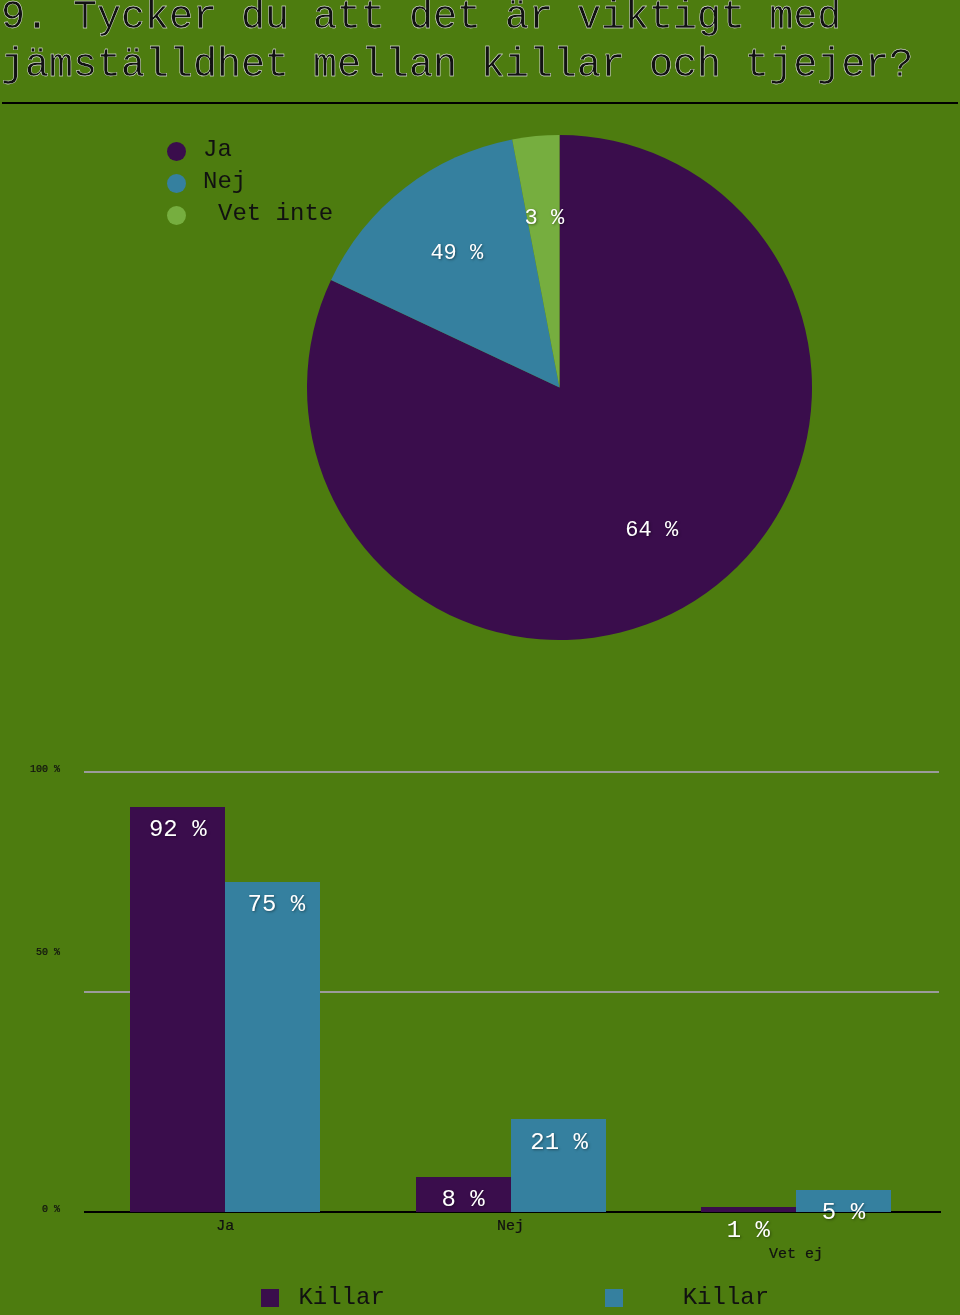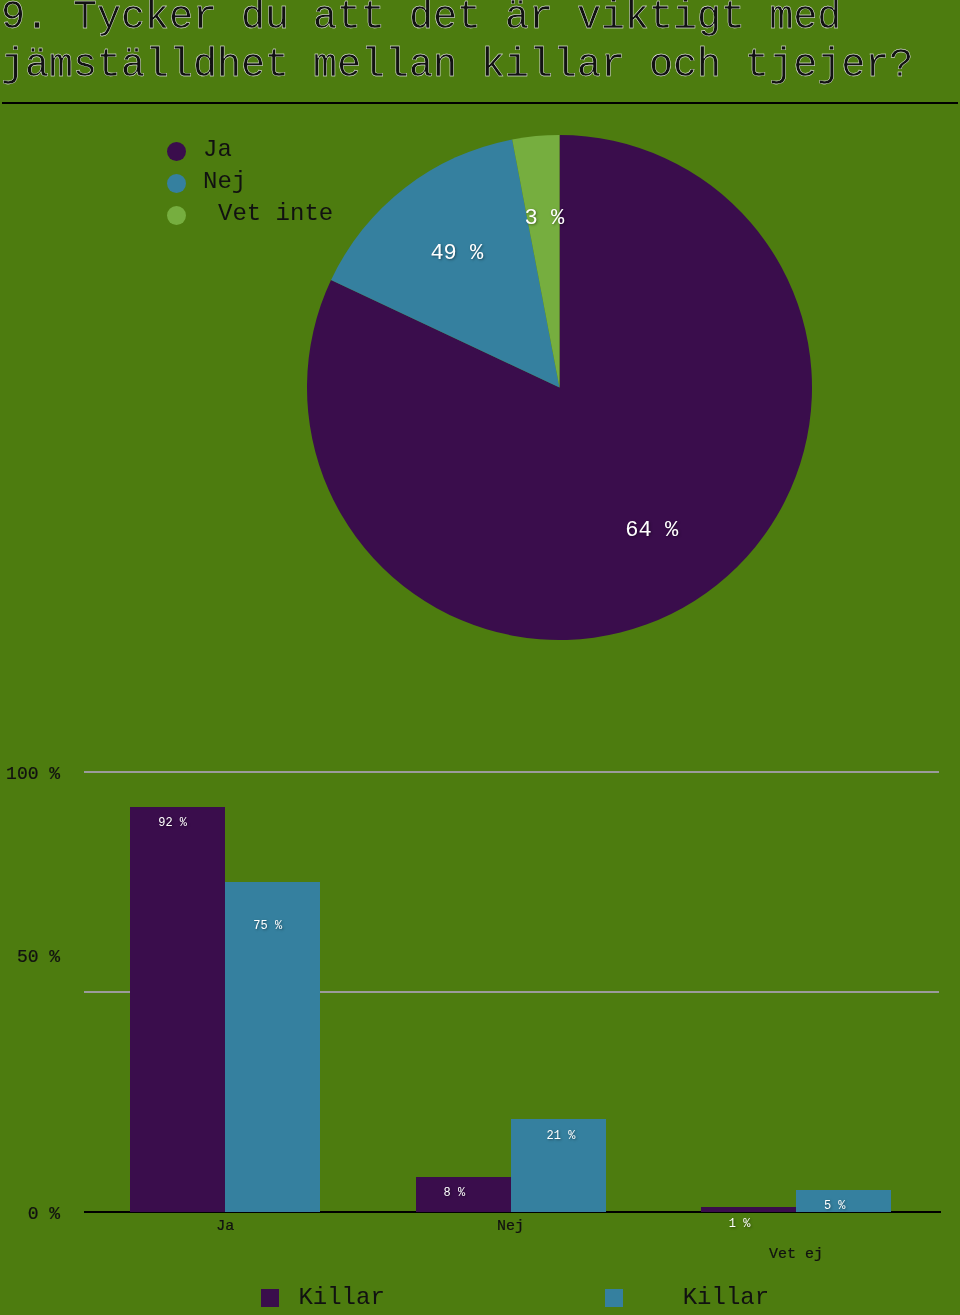--- a/index.html
+++ b/index.html
@@ -6,25 +6,25 @@
   #page{transform:translateZ(0);will-change:transform;position:relative;width:960px;height:1315px;background:#4d7c0f;overflow:hidden;
         font-family:Liberation Mono, monospace;-webkit-font-smoothing:antialiased;}
   #title{position:absolute;left:1px;top:-6.5px;width:952px;font-size:40px;line-height:48px;color:#121212;-webkit-text-stroke:0.4px #ffffff;}
   #divider{position:absolute;left:2px;top:101.8px;width:955.5px;height:2px;background:#000;}
   .pielabel{position:absolute;color:#fff;font-size:22px;line-height:normal;white-space:pre;
             text-shadow:1px 1px 2.5px rgba(0,0,0,.42);}
   .legdot{position:absolute;border-radius:50%;}
   .legtext{position:absolute;font-size:24px;line-height:normal;white-space:pre;color:#111;}
   .gridline{position:absolute;background:#9b9b9b;}
   .axisline{position:absolute;background:#000;}
-    .ylab{position:absolute;font-size:18px;-webkit-text-stroke:0.22px #111;line-height:normal;white-space:pre;color:#111;text-align:right;}
+    .ylab{position:absolute;font-size:10px;-webkit-text-stroke:0.22px #111;line-height:normal;white-space:pre;color:#111;text-align:right;}
     .catlab{position:absolute;font-size:15px;-webkit-text-stroke:0.22px #111;line-height:normal;white-space:pre;color:#111;text-align:center;}
   .bar{position:absolute;}
-  .barlabel{position:absolute;color:#fff;font-size:12px;line-height:normal;white-space:pre;
-            text-align:left;text-shadow:1px 1px 2.5px rgba(0,0,0,.42);padding-left:28px;}
+  .barlabel{position:absolute;color:#fff;font-size:24px;line-height:normal;white-space:pre;
+            text-align:center;text-shadow:1px 1px 2.5px rgba(0,0,0,.42);}
   .sqr{position:absolute;}
 </style>
 </head>
 <body>
 
 <div id="page">
   <div id="title">9. Tycker du att det är viktigt med jämställdhet mellan killar och tjejer?</div>
   <div id="divider"></div>
   <svg id="pie-svg" width="960" height="1315" viewBox="0 0 960 1315" style="position:absolute;left:0;top:0">
       <path d="M 559.5 387.5 L 559.50 135.00 A 252.5 252.5 0 1 1 331.03 279.99 Z" fill="#3a0d4c"></path>
@@ -47,26 +47,26 @@
   <div id="bar-layer">
       <div class="axisline" style="left: 84px; top: 1210.6px; width: 857.2px; height: 2.4px;"></div>
       <div class="ylab" style="left: 0px; width: 60.1px; top: 1203.91px;">0 %</div>
       <div class="gridline" style="left: 84px; top: 990.75px; width: 855px; height: 2px;"></div>
       <div class="ylab" style="left: 0px; width: 60.1px; top: 947px;">50 %</div>
       <div class="gridline" style="left: 84px; top: 770.7px; width: 855px; height: 2px;"></div>
       <div class="ylab" style="left: 0px; width: 60.1px; top: 763.81px;">100 %</div>
       <div class="bar" style="left: 130.2px; top: 806.908px; width: 95.1px; height: 404.892px; background: rgb(58, 13, 76);"></div>
       <div class="barlabel" style="left: 130.2px; width: 95.1px; top: 816.11px;">92 %</div>
       <div class="bar" style="left: 225.3px; top: 881.725px; width: 95.1px; height: 330.075px; background: rgb(53, 128, 159);"></div>
-      <div class="barlabel" style="left: 225.3px; width: 102px; top: 890.93px; margin-top: 28px;">75 %</div>
+      <div class="barlabel" style="left: 225.3px; width: 102px; top: 890.93px;">75 %</div>
       <div class="catlab" style="left: 82.65px; width: 285.3px; top: 1218.48px;">Ja</div>
       <div class="bar" style="left: 415.5px; top: 1176.59px; width: 95.1px; height: 35.208px; background: rgb(58, 13, 76);"></div>
       <div class="barlabel" style="left: 415.5px; width: 95.1px; top: 1185.79px;">8 %</div>
       <div class="bar" style="left: 510.6px; top: 1119.38px; width: 95.1px; height: 92.421px; background: rgb(53, 128, 159);"></div>
-      <div class="barlabel" style="left: 510.6px; width: 97px; top: 1128.58px; margin-left: 8px;">21 %</div>
+      <div class="barlabel" style="left: 510.6px; width: 97px; top: 1128.58px;">21 %</div>
       <div class="catlab" style="left: 367.95px; width: 285.3px; top: 1218.48px;">Nej</div>
       <div class="bar" style="left: 700.8px; top: 1207.4px; width: 95.1px; height: 4.401px; background: rgb(58, 13, 76);"></div>
       <div class="barlabel" style="left: 700.8px; width: 95.1px; top: 1216.6px;">1 %</div>
       <div class="bar" style="left: 795.9px; top: 1189.8px; width: 95.1px; height: 22.005px; background: rgb(53, 128, 159);"></div>
       <div class="barlabel" style="left: 795.9px; width: 95.1px; top: 1199px;">5 %</div>
       <div class="catlab" style="left: 653.25px; width: 285.3px; top: 1218.48px; margin-top: 28px;">Vet ej</div>
       <div class="sqr" style="left: 261.25px; top: 1289.1px; width: 18px; height: 18px; background: rgb(58, 13, 76);"></div>
       <div class="legtext" style="left: 298.4px; top: 1283.68px;">Killar</div>
       <div class="sqr" style="left: 605.2px; top: 1289.1px; width: 18px; height: 18px; background: rgb(53, 128, 159);"></div>
       <div class="legtext" style="left: 642.7px; top: 1283.68px; margin-left: 40px;">Killar</div>

